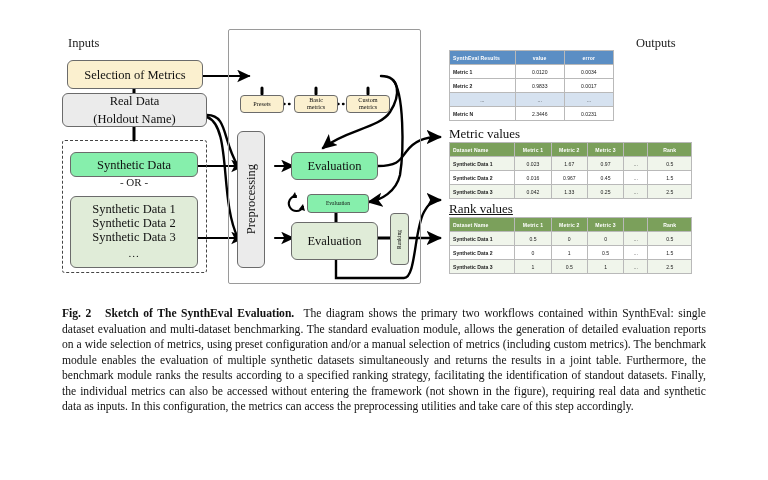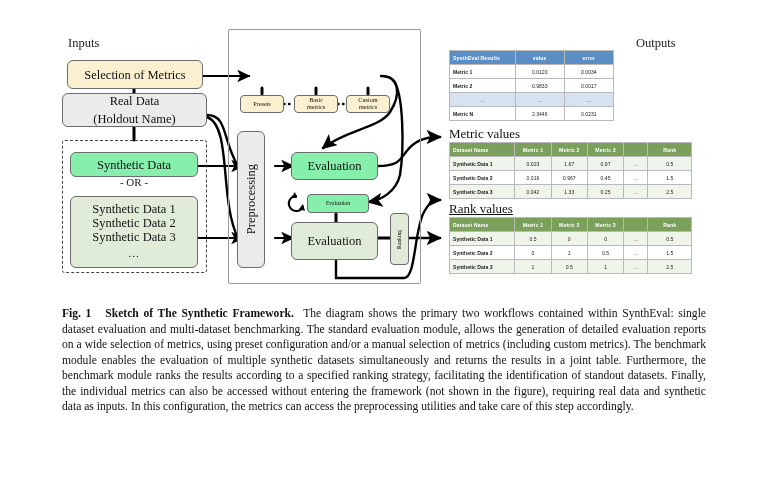--- a/index.html
+++ b/index.html
@@ -397,16 +397,16 @@
         <td>0.5</td>
         <td>1</td>
         <td>...</td>
         <td>2.5</td>
       </tr>
     </tbody>
   </table>
 </div>
 
 <div id="caption">
-  <span class="cap-head">Fig. 1</span>
-  <span>&nbsp;&nbsp;</span><span class="cap-head">Sketch of The Synthetic Framework.</span>
+  <span class="cap-head">Fig. 2</span>
+  <span>&nbsp;&nbsp;</span><span class="cap-head">Sketch of The SynthEval Evaluation.</span>
   <span>&nbsp;</span><span>The diagram shows the primary two workflows contained within SynthEval: single dataset evaluation and multi-dataset benchmarking. The standard evaluation module, allows the generation of detailed evaluation reports on a wide selection of metrics, using preset configuration and/or a manual selection of metrics (including custom metrics). The benchmark module enables the evaluation of multiple synthetic datasets simultaneously and returns the results in a joint table. Furthermore, the benchmark module ranks the results according to a specified ranking strategy, facilitating the identification of standout datasets. Finally, the individual metrics can also be accessed without entering the framework (not shown in the figure), requiring real data and synthetic data as inputs. In this configuration, the metrics can access the preprocessing utilities and take care of this step accordingly.</span>
 </div>
 
 </body></html>

